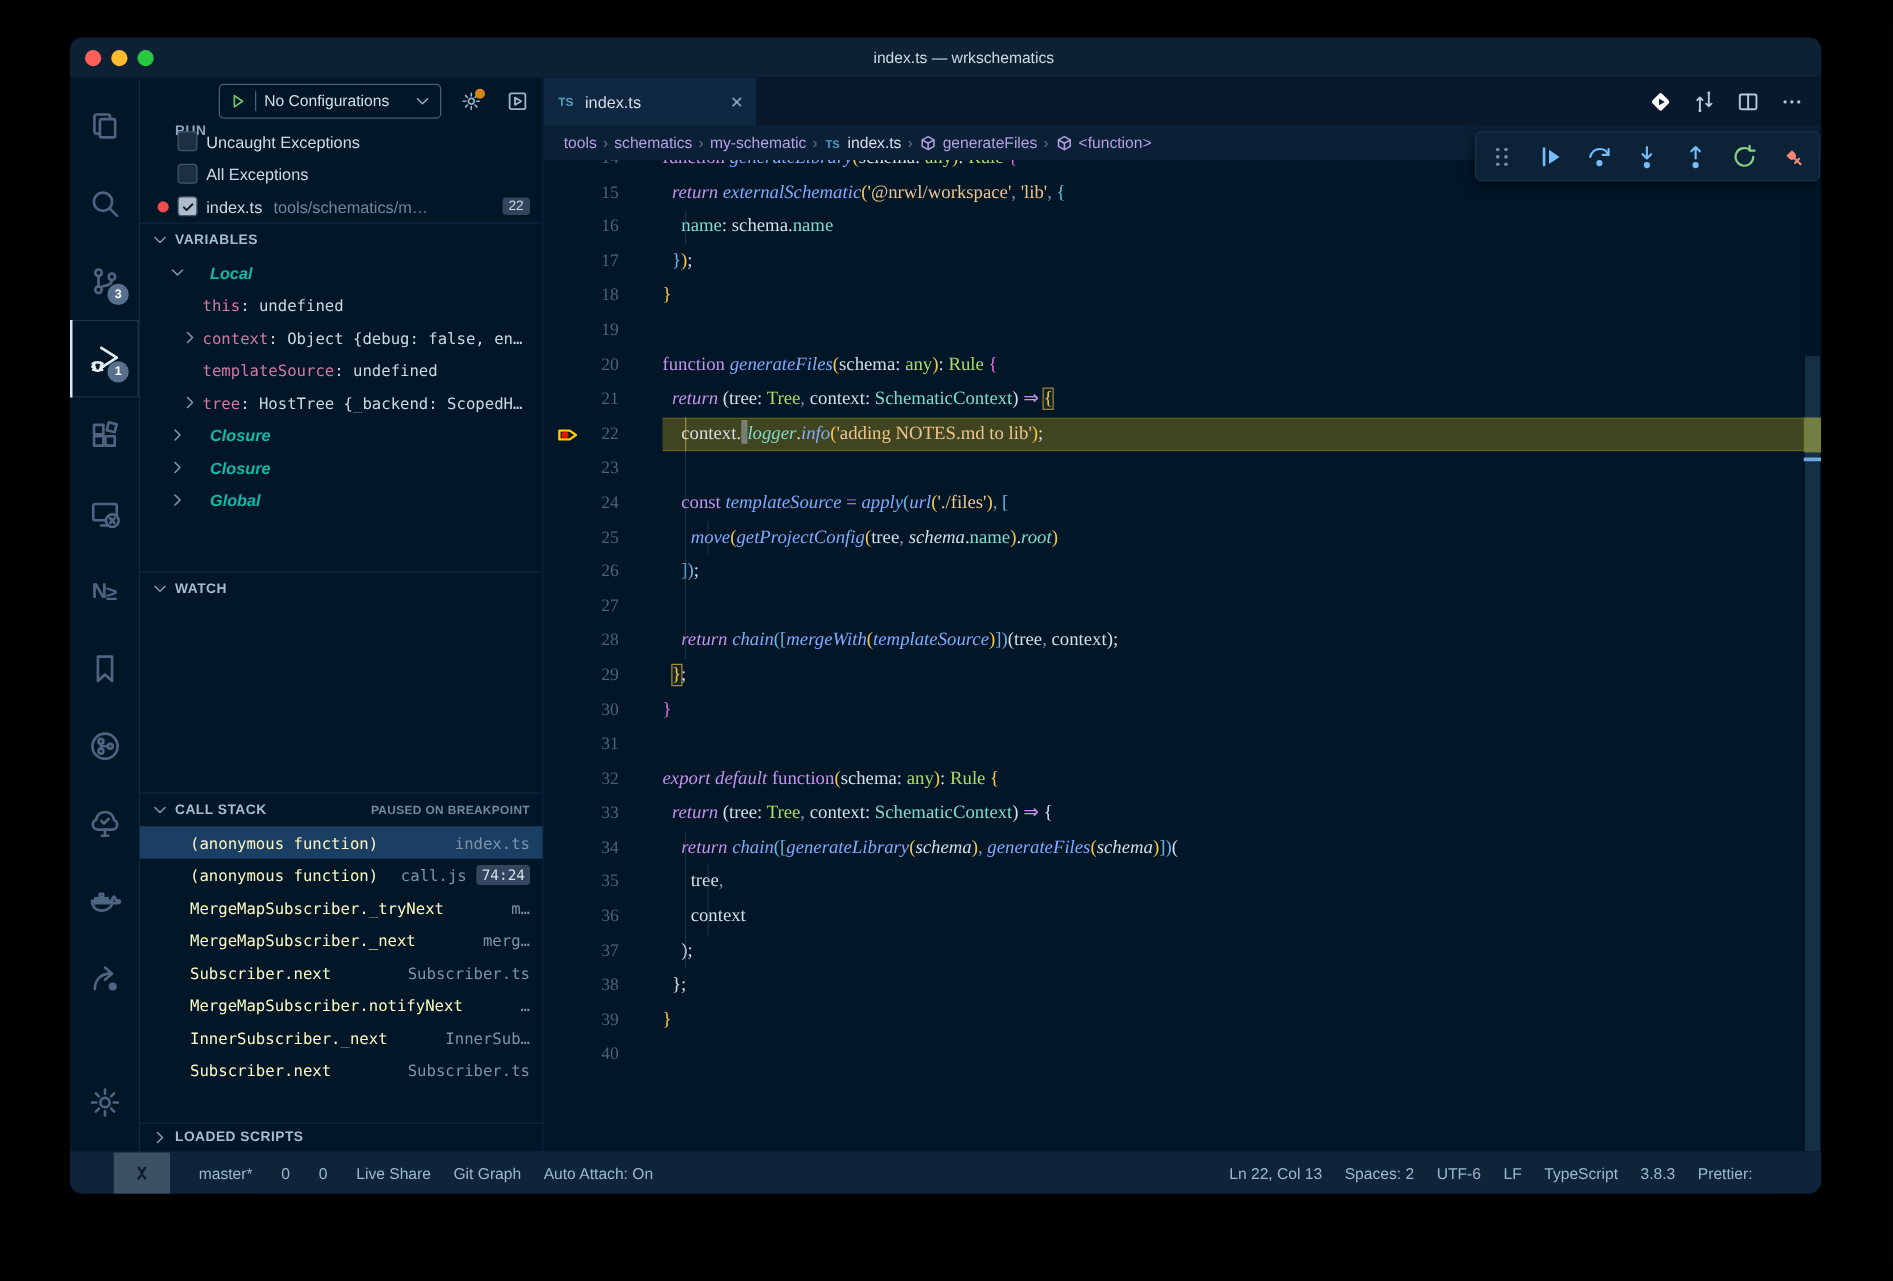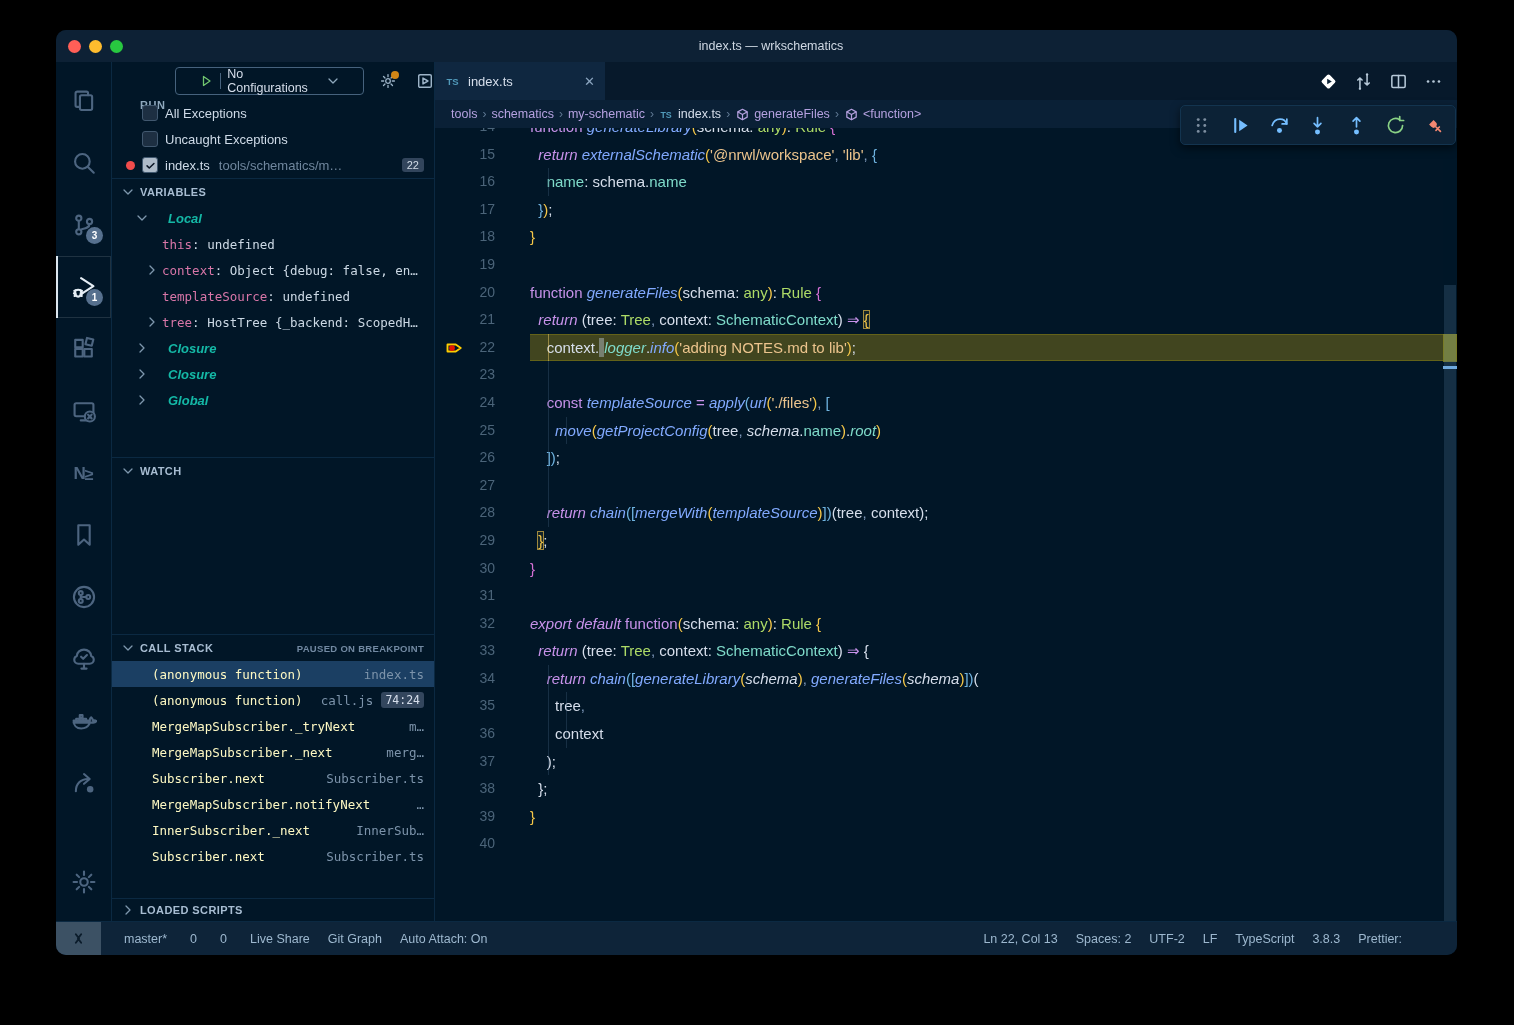--- a/index.html
+++ b/index.html
@@ -24,21 +24,21 @@
   .act-item.active{color:#e6eef5;box-shadow:inset 2px 0 0 #dce6ef, inset 0 0 0 1px rgba(255,255,255,.12);}
   .act-badge{position:absolute;right:8px;bottom:12px;min-width:17px;height:17px;border-radius:9px;
     background:#56708e;color:#fff;font-size:10px;display:flex;align-items:center;justify-content:center;font-weight:bold;}
   .act-item.bottom{margin-top:auto;margin-bottom:8px;}
   
   .sidebar{width:322px;flex:none;background:#011627;display:flex;flex-direction:column;
     color:#cfdbe8;font-size:13px;min-height:0;border-right:1px solid #0b2942;}
   .run-row{height:38px;flex:none;display:flex;align-items:center;padding-left:28px;gap:10px;}
   .run-label{font-size:11px;font-weight:bold;color:#8fa8bd;letter-spacing:.5px;margin-top:48px;}
   .run-dd{height:26px;width:164px;border:1px solid #46627d;border-radius:4px;display:flex;align-items:center;
-    padding:0 22px;gap:6px;color:#d6deeb;font-size:12.5px;}
+    padding:0 6px;gap:6px;color:#d6deeb;font-size:12.5px;}
   .run-dd .play{color:#71c56f}
   .run-dd .sep{width:1px;height:16px;background:#46627d;}
   .run-dd .chev{margin-left:auto;color:#8fa8bd}
   .icn{display:inline-flex;align-items:center;justify-content:center;}
   .icn svg{width:16px;height:16px;}
   .run-gear{position:relative;color:#9db4c8;margin-left:6px;}
   .run-gear .dot{position:absolute;top:-2px;right:-3px;width:8px;height:8px;border-radius:50%;background:#d18616;}
   .run-console{color:#9db4c8;margin-left:10px;}
   .run-console svg{width:18px;height:18px;}
   .sec-hdr{height:26px;flex:none;display:flex;align-items:center;gap:4px;padding-left:8px;
@@ -80,21 +80,21 @@
   .tab-actions{margin-left:auto;display:flex;align-items:center;gap:16px;padding-right:14px;color:#b6c8d8;}
   .tab-actions .icn svg{width:19px;height:19px;}
   .breadcrumbs{height:28px;flex:none;background:#0a2036;display:flex;align-items:center;gap:5px;
     padding-left:16px;font-size:12.5px;color:#b5a1e0;}
   .bc-sep{color:#5f7893;font-size:12px;}
   .bc-item{display:flex;align-items:center;gap:4px;}
   .bc-item.file{color:#d6deeb;}
   .bc-item .icn svg{width:15px;height:15px;}
   .code-wrap{flex:1;position:relative;overflow:hidden;}
   .code-lines{position:absolute;inset:0;margin-top:-15px;}
-  .code-line{height:27.6px;display:flex;font-family:Liberation Sans, sans-serif;font-size:15px;line-height:27.6px;justify-content:flex-end;}
+  .code-line{height:27.6px;display:flex;font-family:Liberation Serif, serif;font-size:15px;line-height:27.6px;justify-content:flex-end;}
   .gutter{width:95px;flex:none;display:flex;align-items:center;position:relative;}
   .gutter .bpicon{position:absolute;left:10px;width:20px;height:20px;}
   .lnum{position:absolute;left:35px;width:25px;text-align:right;color:#4b6479;font-size:14px;}
   .line-content{flex:1;white-space:pre;position:relative;color:#d6deeb;}
   .line-content.hl{background:#41451f;box-shadow:inset 0 1px 0 rgba(255,235,0,.18), inset 0 -1px 0 rgba(255,235,0,.18);}
   .guide{position:absolute;top:0;bottom:0;width:1px;background:rgba(65,94,124,.35);}
   .guide.active{background:rgba(255,215,110,.45);}
   .tk-k{color:#c792ea}.tk-ki{color:#c792ea;font-style:italic}
   .tk-fn{color:#82aaff;font-style:italic}
   .tk-w{color:#d6deeb}.tk-wi{color:#d6deeb;font-style:italic}
@@ -112,21 +112,21 @@
   
   .dbg-toolbar{position:absolute;top:43px;right:1px;height:38px;width:254px;background:#0c2236;
     border:1px solid #13344f;border-radius:5px;box-shadow:0 3px 10px rgba(0,0,0,.55);
     display:flex;align-items:center;justify-content:space-between;padding:0 10px;z-index:5;}
   .dbg-btn{display:flex;align-items:center;justify-content:center;}
   .dbg-btn svg{width:21px;height:21px;}
   .c-grip{color:#7d8ea0}.c-blue{color:#75beff}.c-green{color:#89d185}.c-red{color:#f48771}
   
   .statusbar{height:33px;flex:none;background:#0e2439;border-top:1px solid #0b2942;display:flex;
     align-items:center;font-size:12.5px;color:#9db8cf;}
-  .sb-left{display:flex;align-items:center;gap:18px;height:100%;}
+  .sb-left{display:flex;align-items:center;gap:18px;height:100%;margin-left:35px;}
   .sb-right{margin-left:auto;display:flex;align-items:center;gap:18px;padding-right:14px;height:100%;}
   .sb-item{display:flex;align-items:center;gap:5px;white-space:nowrap;}
   .remote-box{width:45px;height:100%;background:#3c5164;color:#0b1c2b;display:flex;align-items:center;
     justify-content:center;margin-right:0;}
   .remote-box svg{width:17px;height:17px;stroke-width:1.8;}
 </style>
 </head>
 <body>
 
 <div class="canvas">
@@ -267,26 +267,26 @@
                 <rect x="2.4" y="2.4" width="11.2" height="11.2" rx="1.2"></rect>
                 <path d="M6.2 5.4l4.4 2.6-4.4 2.6z"></path>
               </svg>
             </div>
         </div>
 
         <div class="rows" id="bp-list">
             <div class="row bp-row">
               <span class="bp-dot empty"></span>
               <span class="cbx"></span>
-              <span>All Exceptions</span>
+              <span>Uncaught Exceptions</span>
             </div>
             <div class="row bp-row">
               <span class="bp-dot empty"></span>
               <span class="cbx"></span>
-              <span>Uncaught Exceptions</span>
+              <span>All Exceptions</span>
             </div>
             <div class="row bp-row">
               <span class="bp-dot"></span>
               <span class="cbx on">
                 <svg viewBox="0 0 16 16" fill="none" stroke="currentColor" stroke-width="1.3" stroke-linecap="round" stroke-linejoin="round">
                   <path d="M3 8.5l3.2 3.2L13 5"></path>
                 </svg>
               </span>
               <span>index.ts</span>
               <span class="bp-path">tools/schematics/my-sch…</span>
@@ -787,21 +787,21 @@
           </div>
         </div>
       <div class="sb-right" id="sb-right">
           <div class="sb-item">
             <span>Ln 22, Col 13</span>
           </div>
           <div class="sb-item">
             <span>Spaces: 2</span>
           </div>
           <div class="sb-item">
-            <span>UTF-2</span>
+            <span>UTF-6</span>
           </div>
           <div class="sb-item">
             <span>LF</span>
           </div>
           <div class="sb-item">
             <span>TypeScript</span>
           </div>
           <div class="sb-item">
             <span>3.8.3</span>
           </div>

